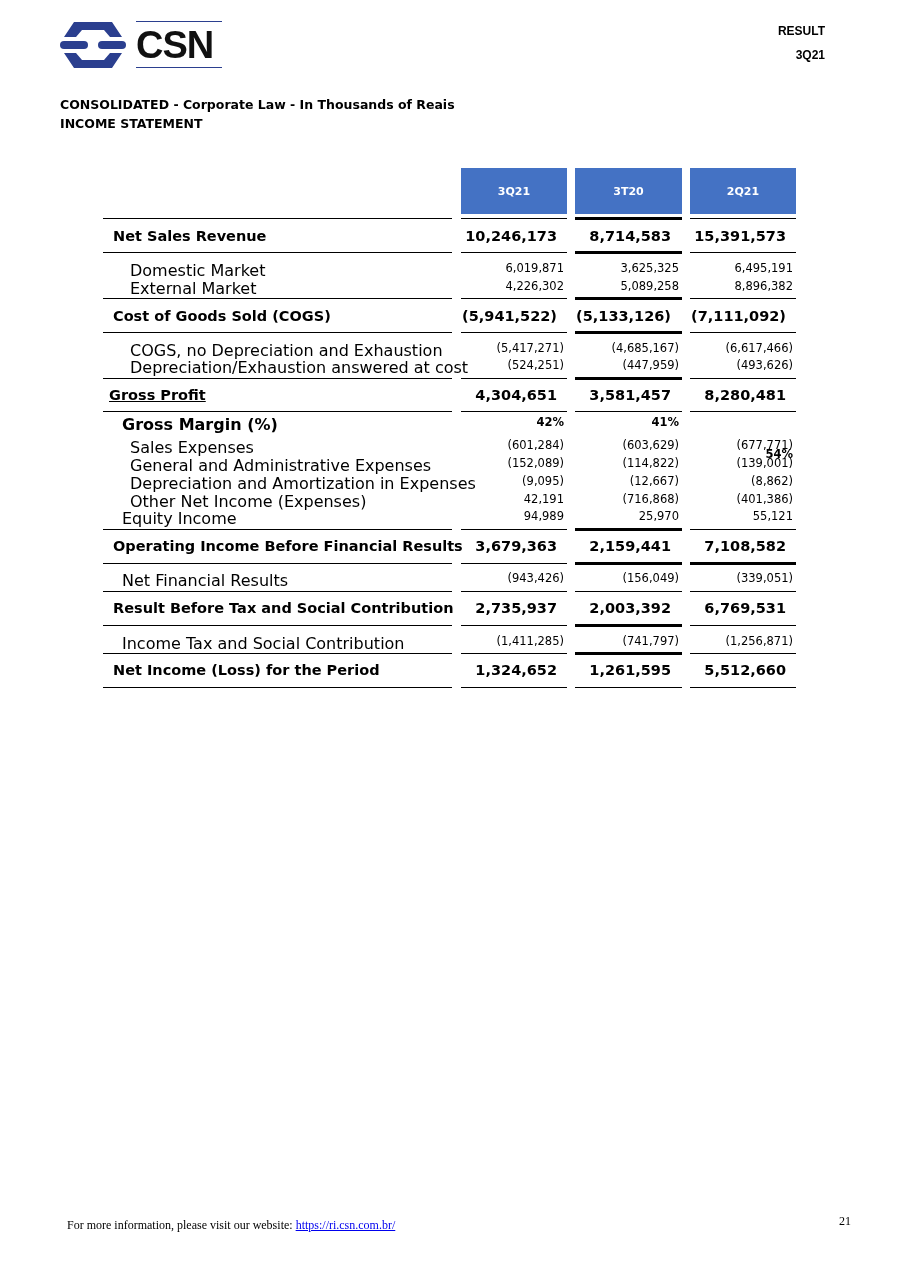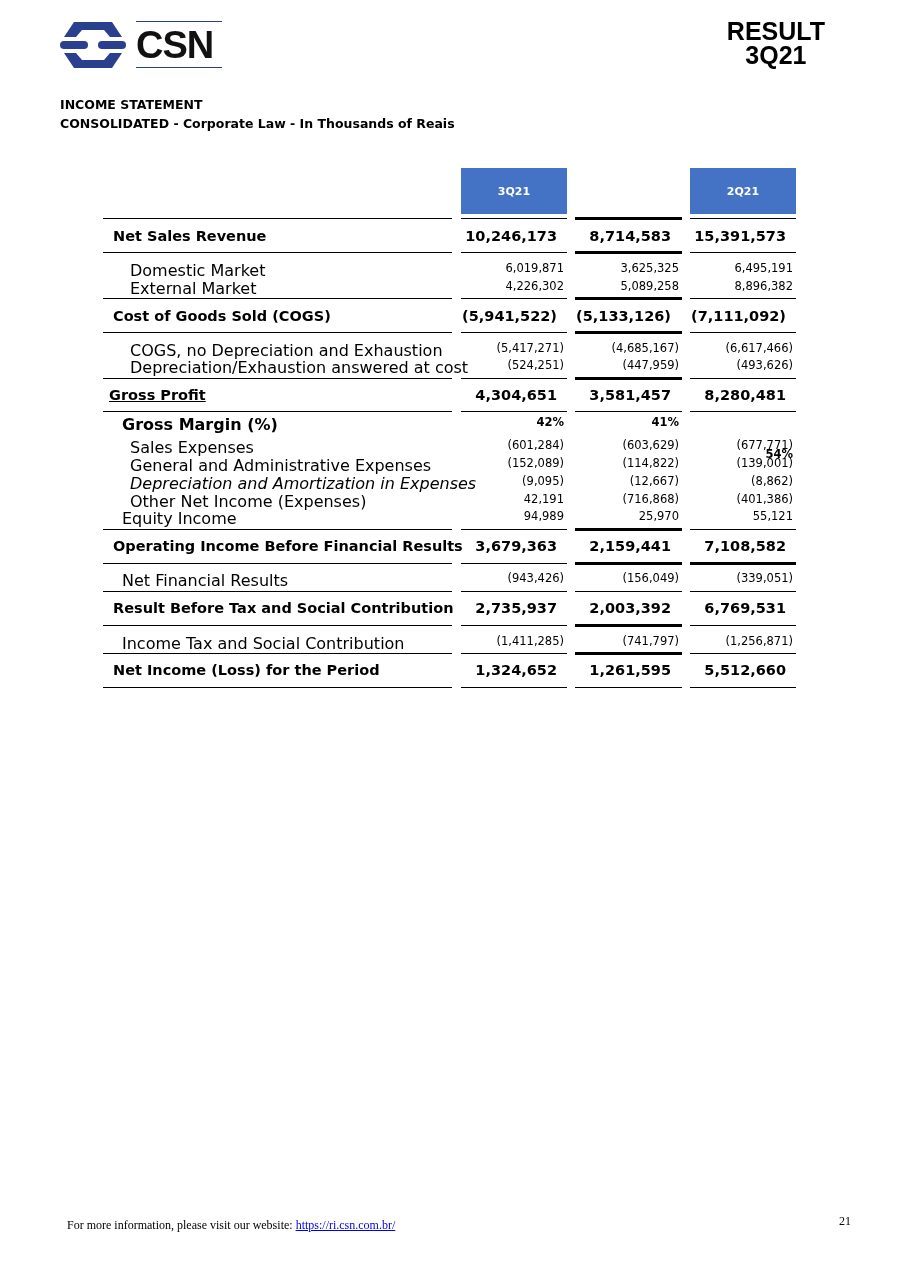--- a/index.html
+++ b/index.html
@@ -1,21 +1,21 @@
 <!DOCTYPE html>
 <html><head>
 <meta charset="utf-8">
 <style>
   html, body { margin: 0; padding: 0; background: #ffffff; }
   body { width: 897px; height: 1275px; position: relative; font-family: "Liberation Sans", sans-serif; color: #000; overflow: hidden; }
   .logo { position: absolute; left: 60px; top: 20px; width: 162px; height: 50px; }
   .logo-text { position: absolute; left: 76px; top: 3px; font-family: "Liberation Sans", sans-serif; font-weight: bold; font-size: 38px; letter-spacing: -1px; color: #111; line-height: 44px; }
   .logo-rule-top { position: absolute; left: 76px; top: 1px; width: 86px; height: 1px; background: #2b3f8f; }
   .logo-rule-bot { position: absolute; left: 76px; top: 47px; width: 86px; height: 1px; background: #2b3f8f; }
-  .result-title { position: absolute; right: 72px; top: 19px; text-align: center; font-weight: bold; font-size: 25px; line-height: 24px; }
+  .result-title { position: absolute; right: 72px; top: 19px; text-align: right; font-weight: bold; font-size: 12px; line-height: 24px; }
   .doc-heading { position: absolute; left: 60px; top: 95px; font-family: "DejaVu Sans", sans-serif; font-size: 12.5px; font-weight: bold; line-height: 19px; }
   .table { position: absolute; left: 103px; top: 168px; width: 693px; }
   .hdr-row { position: relative; height: 50px; }
   .col-hdr { position: absolute; top: 0; height: 46px; background: #4472c4; color: #fff; font-family: "DejaVu Sans", sans-serif; font-size: 11px; font-weight: bold; display: flex; align-items: center; justify-content: center; }
   .c1 { left: 358px; width: 106px; }
   .c2 { left: 472px; width: 107px; }
   .c3 { left: 587px; width: 106px; }
   .row { position: relative; font-family: "DejaVu Sans", sans-serif; }
   .row .lbl { position: absolute; left: 0; white-space: nowrap; }
   .row .v { position: absolute; text-align: right; white-space: nowrap; }
@@ -47,27 +47,28 @@
   <div class="logo-text">CSN</div>
   <div class="logo-rule-bot"></div>
 </div>
 
 <div class="result-title">
   <div>RESULT</div>
   <div>3Q21</div>
 </div>
 
 <div class="doc-heading">
+  <div>CONSOLIDATED - Corporate Law - In Thousands of Reais</div>
   <div>INCOME STATEMENT</div>
-  <div>CONSOLIDATED - Corporate Law - In Thousands of Reais</div>
 </div>
 
 <div class="table">
   <div class="hdr-row">
     <div class="col-hdr c1">3Q21</div>
+    <div class="col-hdr c2">3T20</div>
     <div class="col-hdr c3">2Q21</div>
   </div>
 </div>
 
 <div id="rows" style="position:absolute;left:103px;top:0;width:693px;height:700px;">
     <div class="row main" style="position: absolute; left: 0px; top: 228px; width: 693px;">
       <span class="lbl" style="left: 10px;">Net Sales Revenue</span>
       <span class="v c1">10,246,173</span>
       <span class="v c2">8,714,583</span>
       <span class="v c3">15,391,573</span>
@@ -120,21 +121,21 @@
       <span class="v c2">(603,629)</span>
       <span class="v c3">(677,771)</span>
     </div>
     <div class="row sub" style="position: absolute; left: 0px; top: 456px; width: 693px;">
       <span class="lbl" style="left: 27px;">General and Administrative Expenses</span>
       <span class="v c1">(152,089)</span>
       <span class="v c2">(114,822)</span>
       <span class="v c3">(139,001)</span>
     </div>
     <div class="row sub" style="position: absolute; left: 0px; top: 474px; width: 693px;">
-      <span class="lbl" style="left: 27px; font-style: italic;">Depreciation and Amortization in Expenses</span>
+      <span class="lbl" style="left: 27px;">Depreciation and Amortization in Expenses</span>
       <span class="v c1">(9,095)</span>
       <span class="v c2">(12,667)</span>
       <span class="v c3">(8,862)</span>
     </div>
     <div class="row sub" style="position: absolute; left: 0px; top: 492px; width: 693px;">
       <span class="lbl" style="left: 27px;">Other Net Income (Expenses)</span>
       <span class="v c1">42,191</span>
       <span class="v c2">(716,868)</span>
       <span class="v c3">(401,386)</span>
     </div>

